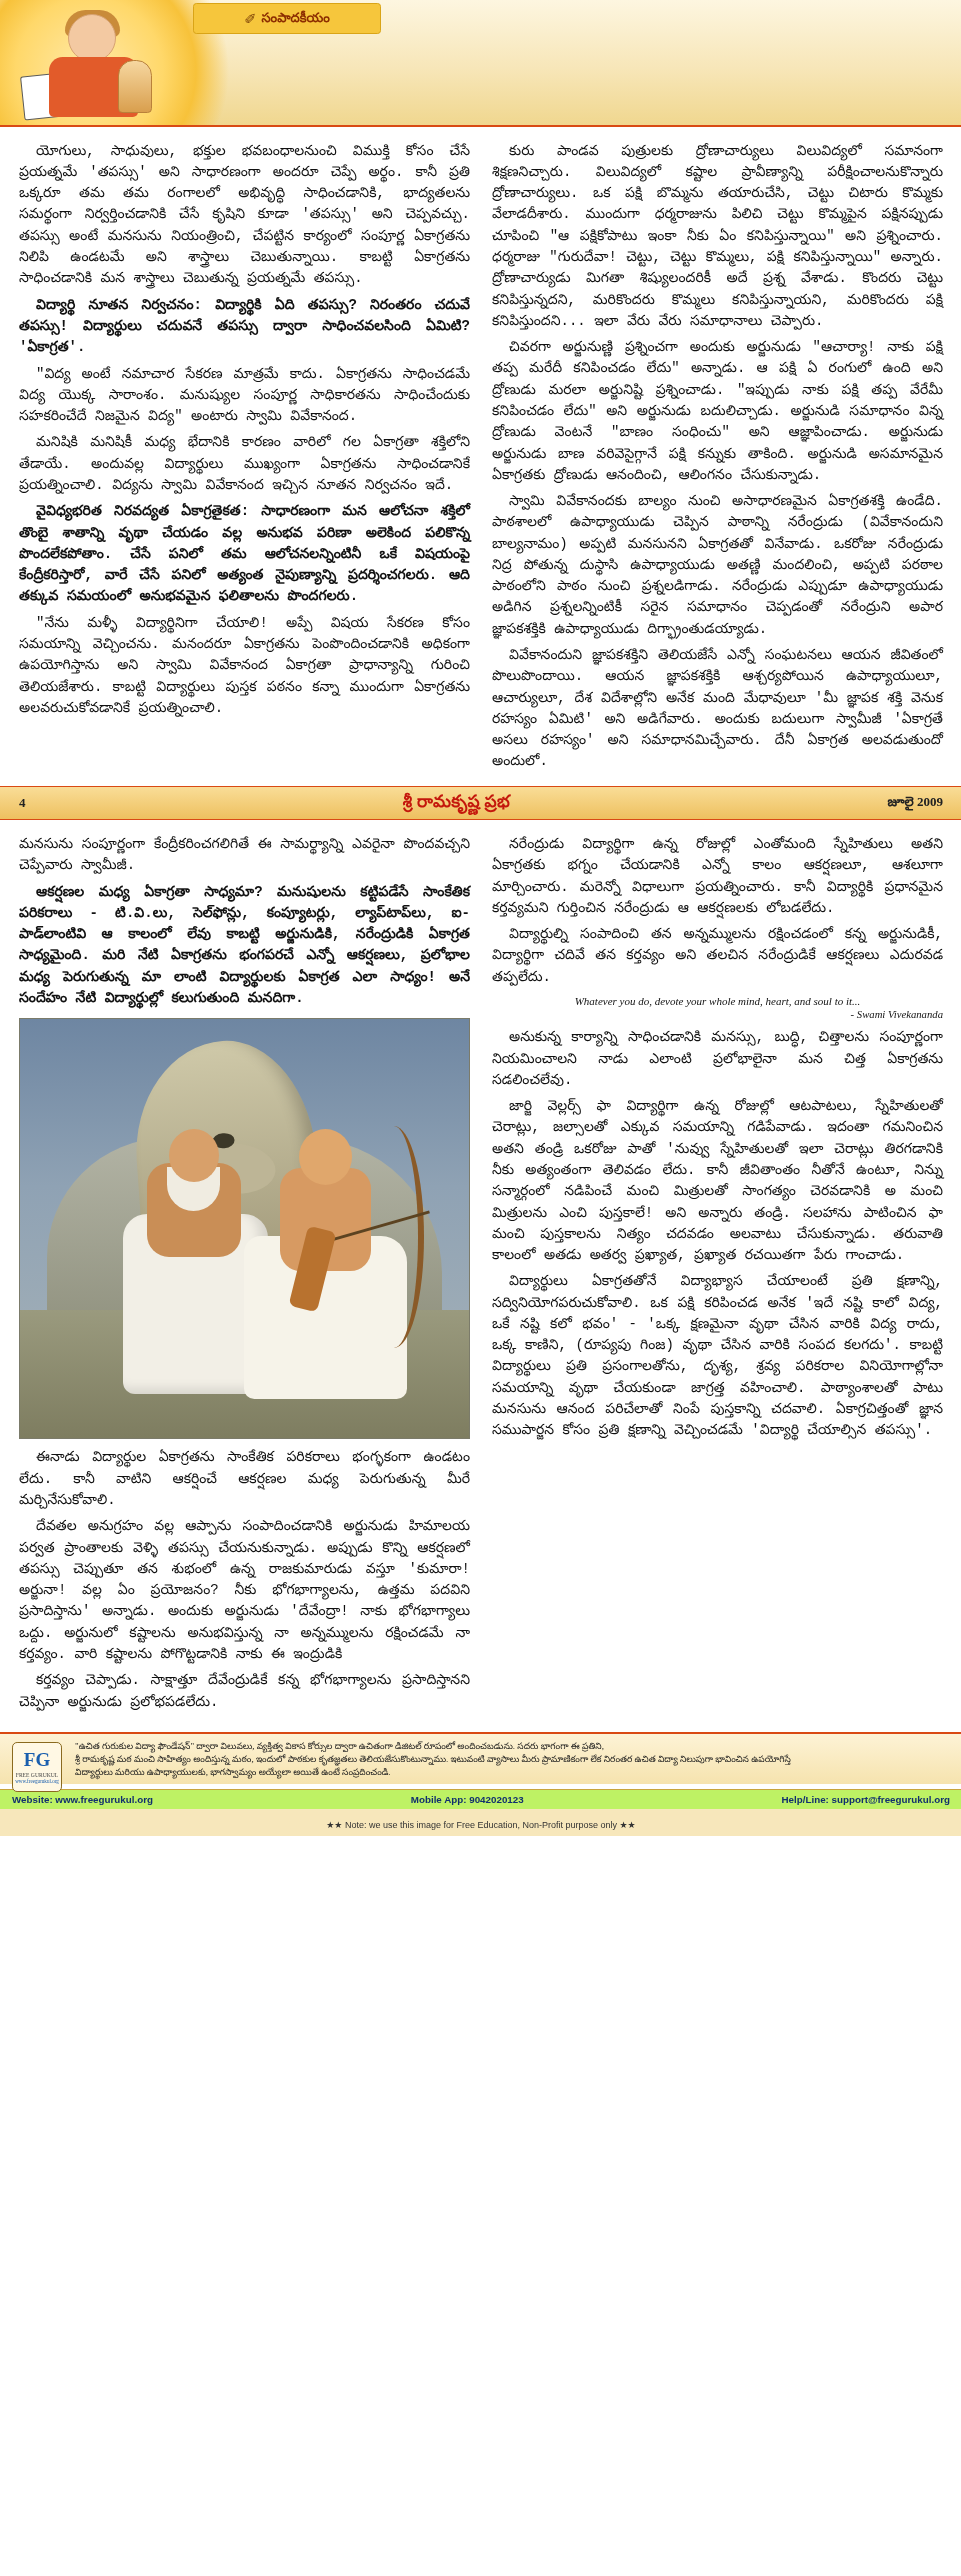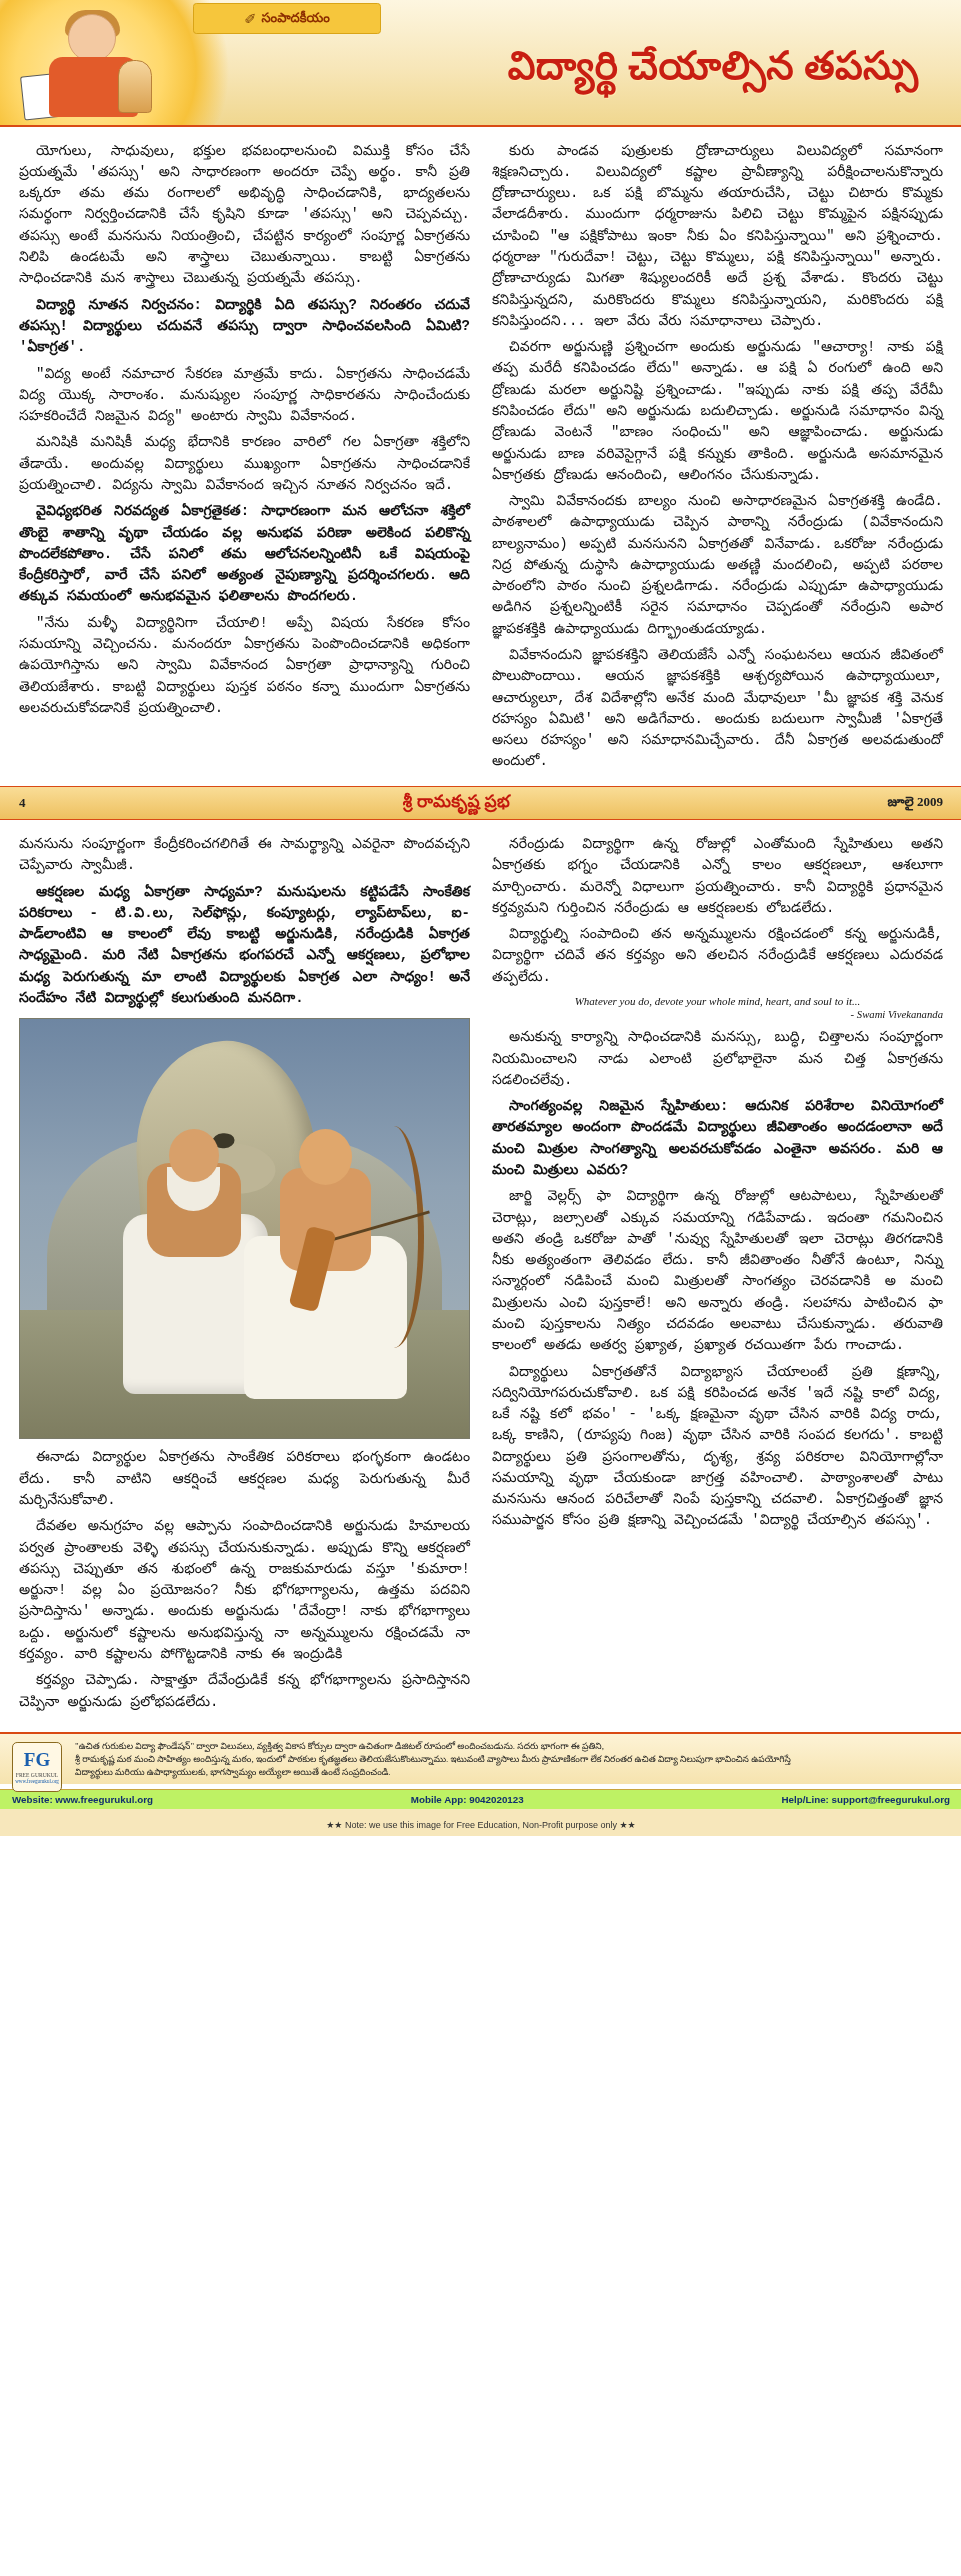--- a/index.html
+++ b/index.html
@@ -314,21 +314,20 @@
       <div class="book"></div>
       <div class="hair"></div>
       <div class="head"></div>
       <div class="body"></div>
       <div class="fig"></div>
     </div>
     <div class="logo-strip">
       <span class="quill">✐</span>
       <span class="logo-text">సంపాదకీయం</span>
     </div>
-    <div class="title">విద్యార్థి చేయాల్సిన తపస్సు</div>
   </div>
 
   <div class="section">
     <div class="col">
       <p class="tx">యోగులు, సాధువులు, భక్తుల భవబంధాలనుంచి విముక్తి కోసం చేసే ప్రయత్నమే 'తపస్సు' అని సాధారణంగా అందరూ చెప్పే అర్థం. కానీ ప్రతి ఒక్కరూ తమ తమ రంగాలలో అభివృద్ధి సాధించడానికి, భాద్యతలను సమర్థంగా నిర్వర్తించడానికి చేసే కృషిని కూడా 'తపస్సు' అని చెప్పవచ్చు. తపస్సు అంటే మనసును నియంత్రించి, చేపట్టిన కార్యంలో సంపూర్ణ ఏకాగ్రతను నిలిపి ఉండటమే అని శాస్త్రాలు చెబుతున్నాయి. కాబట్టి ఏకాగ్రతను సాధించడానికి మన శాస్త్రాలు చెబుతున్న ప్రయత్నమే తపస్సు.</p>
       <p class="tx sub">విద్యార్థి నూతన నిర్వచనం: విద్యార్థికి ఏది తపస్సు? నిరంతరం చదువే తపస్సు! విద్యార్థులు చదువనే తపస్సు ద్వారా సాధించవలసింది ఏమిటి? 'ఏకాగ్రత'.</p>
       <p class="tx">"విద్య అంటే నమాచార సేకరణ మాత్రమే కాదు. ఏకాగ్రతను సాధించడమే విద్య యొక్క సారాంశం. మనుష్యుల సంపూర్ణ సాధికారతను సాధించేందుకు సహకరించేదే నిజమైన విద్య" అంటారు స్వామి వివేకానంద.</p>
       <p class="tx">మనిషికి మనిషికీ మధ్య భేదానికి కారణం వారిలో గల ఏకాగ్రతా శక్తిలోని తేడాయే. అందువల్ల విద్యార్థులు ముఖ్యంగా ఏకాగ్రతను సాధించడానికే ప్రయత్నించాలి. విద్యను స్వామి వివేకానంద ఇచ్చిన నూతన నిర్వచనం ఇదే.</p>
       <p class="tx sub">వైవిధ్యభరిత నిరవద్యత ఏకాగ్రతైకత: సాధారణంగా మన ఆలోచనా శక్తిలో తొంబై శాతాన్ని వృథా చేయడం వల్ల అనుభవ పరిణా అలెకింద పలికొన్న పొందలేకపోతాం. చేసే పనిలో తమ ఆలోచనలన్నింటినీ ఒకే విషయంపై కేంద్రీకరిస్తారో, వారే చేసే పనిలో అత్యంత నైపుణ్యాన్ని ప్రదర్శించగలరు. ఆది తక్కువ సమయంలో అనుభవమైన ఫలితాలను పొందగలరు.</p>
       <p class="tx">"నేను మళ్ళీ విద్యార్థినిగా చేయాలి! అప్పే విషయ సేకరణ కోసం సమయాన్ని వెచ్చించను. మనందరూ ఏకాగ్రతను పెంపొందించడానికి అధికంగా ఉపయోగిస్తాను అని స్వామి వివేకానంద ఏకాగ్రతా ప్రాధాన్యాన్ని గురించి తెలియజేశారు. కాబట్టి విద్యార్థులు పుస్తక పఠనం కన్నా ముందుగా ఏకాగ్రతను అలవరుచుకోవడానికే ప్రయత్నించాలి.</p>
@@ -383,21 +382,20 @@
     <div class="col">
       <p class="tx">నరేంద్రుడు విద్యార్థిగా ఉన్న రోజుల్లో ఎంతోమంది స్నేహితులు అతని ఏకాగ్రతకు భగ్నం చేయడానికి ఎన్నో కాలం ఆకర్షణలూ, ఆశలూగా మార్చించారు. మరెన్నో విధాలుగా ప్రయత్నించారు. కానీ విద్యార్థికి ప్రధానమైన కర్తవ్యమని గుర్తించిన నరేంద్రుడు ఆ ఆకర్షణలకు లోబడలేదు.</p>
       <p class="tx">విద్యార్థుల్ని సంపాదించి తన అన్నమ్ములను రక్షించడంలో కన్న అర్జునుడికీ, విద్యార్థిగా చదివే తన కర్తవ్యం అని తలచిన నరేంద్రుడికే ఆకర్షణలు ఎదురవడ తప్పలేదు.</p>
       <p class="tx"></p>
       <p class="tx"></p>
 
       <p class="quote-en">Whatever you do, devote your whole mind, heart, and soul to it...</p>
       <p class="quote-attr">- Swami Vivekananda</p>
 
       <p class="tx">అనుకున్న కార్యాన్ని సాధించడానికి మనస్సు, బుద్ధి, చిత్తాలను సంపూర్ణంగా నియమించాలని నాడు ఎలాంటి ప్రలోభాలైనా మన చిత్త ఏకాగ్రతను సడలించలేవు.</p>
-      <p class="tx sub">సాంగత్యంవల్ల నిజమైన స్నేహితులు: ఆదునిక పరిశేరాల వినియోగంలో తారతమ్యాల అందంగా పొందడమే విద్యార్థులు జీవితాంతం అందడంలానా అదే మంచి మిత్రుల సాంగత్యాన్ని అలవరచుకోవడం ఎంతైనా అవసరం. మరి ఆ మంచి మిత్రులు ఎవరు?</p>
       <p class="tx">జార్జి వెల్లర్స్ ఫా విద్యార్థిగా ఉన్న రోజుల్లో ఆటపాటలు, స్నేహితులతో చెరాట్లు, జల్సాలతో ఎక్కువ సమయాన్ని గడిపేవాడు. ఇదంతా గమనించిన అతని తండ్రి ఒకరోజు పాతో 'నువ్వు స్నేహితులతో ఇలా చెరాట్లు తిరగడానికి నీకు అత్యంతంగా తెలివడం లేదు. కానీ జీవితాంతం నీతోనే ఉంటూ, నిన్ను సన్మార్గంలో నడిపించే మంచి మిత్రులతో సాంగత్యం చెరవడానికి అ మంచి మిత్రులను ఎంచి పుస్తకాలే! అని అన్నారు తండ్రి. సలహాను పాటించిన ఫా మంచి పుస్తకాలను నిత్యం చదవడం అలవాటు చేసుకున్నాడు. తరువాతి కాలంలో అతడు అతర్వ ప్రఖ్యాత, ప్రఖ్యాత రచయితగా పేరు గాంచాడు.</p>
       <p class="tx">విద్యార్థులు ఏకాగ్రతతోనే విద్యాభ్యాస చేయాలంటే ప్రతి క్షణాన్ని, సద్వినియోగపరుచుకోవాలి. ఒక పక్షి కరిపించడ అనేక 'ఇదే నష్టి కాలో విద్య, ఒకే నష్టి కలో భవం' - 'ఒక్క క్షణమైనా వృథా చేసిన వారికి విద్య రాదు, ఒక్క కాణిని, (రూప్యపు గింజ) వృథా చేసిన వారికి సంపద కలగదు'. కాబట్టి విద్యార్థులు ప్రతి ప్రసంగాలతోను, దృశ్య, శ్రవ్య పరికరాల వినియోగాల్లోనా సమయాన్ని వృథా చేయకుండా జాగ్రత్త వహించాలి. పాఠ్యాంశాలతో పాటు మనసును ఆనంద పరిచేలాతో నింపే పుస్తకాన్ని చదవాలి. ఏకాగ్రచిత్తంతో జ్ఞాన సముపార్జన కోసం ప్రతి క్షణాన్ని వెచ్చించడమే 'విద్యార్థి చేయాల్సిన తపస్సు'.</p>
       <p class="tx"></p>
     </div>
   </div>
 
   <div class="footer">
     <div class="badge">
       <div class="fg">FG</div>
       <div class="fgsub">FREE GURUKUL</div>

